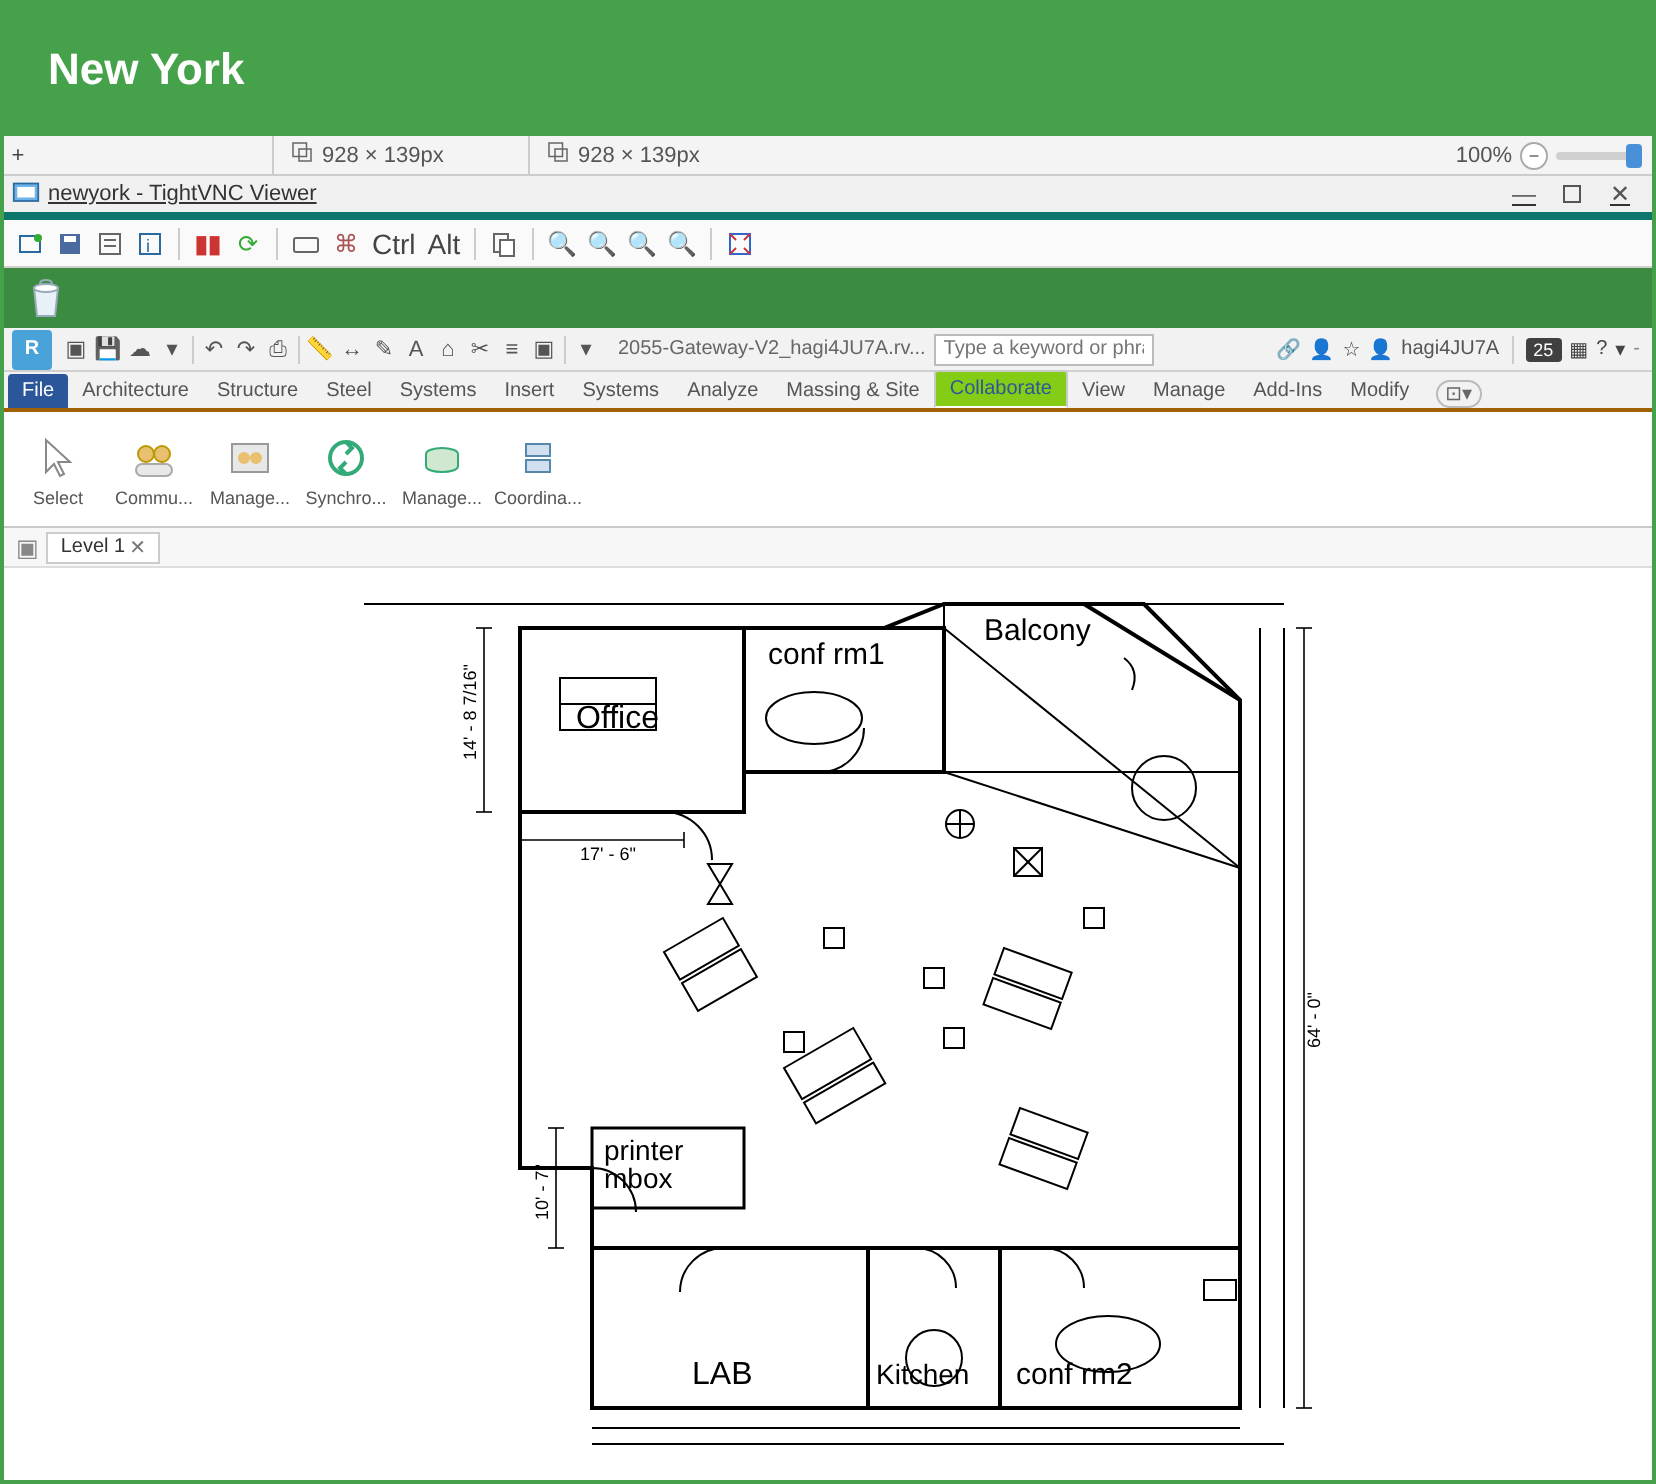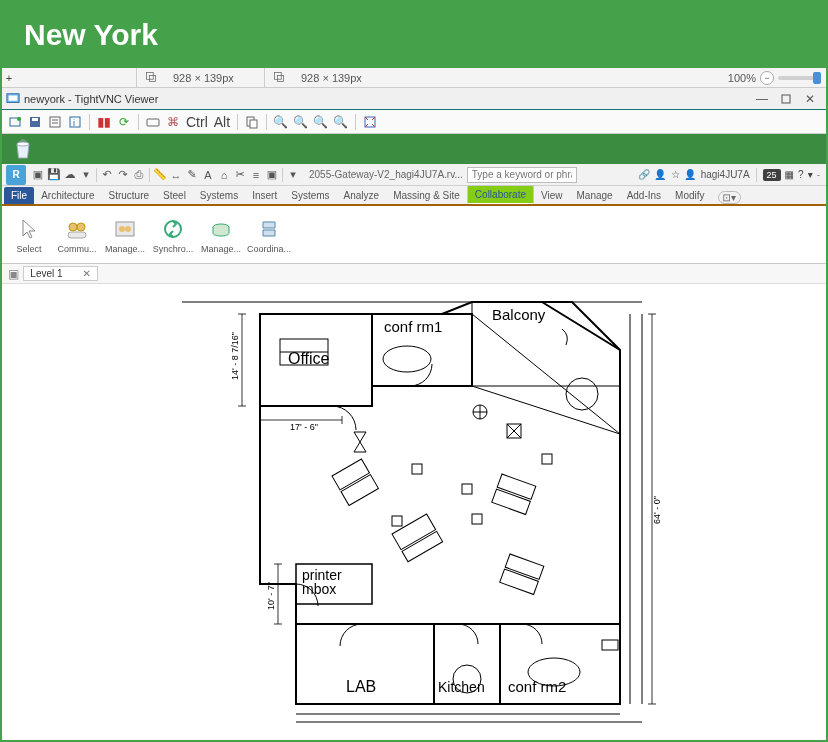--- a/index.html
+++ b/index.html
@@ -1,34 +1,34 @@
 <!DOCTYPE html>
 <html><head>
 <meta charset="utf-8">
 <style>
   * { box-sizing: border-box; }
   html, body { margin: 0; padding: 0; font-family: "Segoe UI", Tahoma, sans-serif; font-size: 12px; color: #333; }
   body { width: 828px; height: 742px; background: #fff; position: relative; border: 2px solid #46a14b; overflow: hidden; }
 
   
   .banner { height: 66px; background: linear-gradient(#46a14b, #46a14b); display: flex; align-items: center; padding-left: 22px; }
-  .banner-title { color: #fff; font-size: 30px; font-weight: 600; }
+  .banner-title { color: #fff; font-size: 22px; font-weight: 600; }
 
   
   .dimbar { height: 20px; background: #f4f4f4; border-bottom: 1px solid #ccc; display: flex; align-items: center; font-size: 11px; color: #555; }
   .dimbar .plus { width: 14px; text-align: center; color: #444; }
-  .dimbar .dim-item { width: 128px; display: flex; align-items: center; gap: 16px; padding-left: 8px; border-left: 1px solid #ccc; height: 100%; }
+  .dimbar .dim-item { width: 128px; display: flex; align-items: center; gap: 4px; padding-left: 8px; border-left: 1px solid #ccc; height: 100%; }
   .dimbar .spacer { flex: 1; }
   .zoom { display: flex; align-items: center; gap: 4px; padding-right: 8px; justify-content: flex-end; }
   .zoom-btn { width: 14px; height: 14px; border: 1px solid #aaa; border-radius: 8px; background: #fff; display: flex; align-items: center; justify-content: center; font-size: 9px; cursor: pointer; }
   .slider { width: 40px; height: 4px; background: #d0d0d0; border-radius: 2px; position: relative; }
   .slider-thumb { position: absolute; right: -3px; top: -4px; width: 8px; height: 12px; background: #4a90d9; border-radius: 2px; }
 
   
-  .vnc-title { height: 22px; background: #f0f0f0; border-bottom: 1px solid #0f766e; display: flex; align-items: center; padding: 0 4px; }
+  .vnc-title { height: 22px; background: #f0f0f0; border-bottom: 4px solid #0f766e; display: flex; align-items: center; padding: 0 4px; text-decoration: underline; }
   .vnc-title .icon-sm { width: 14px; height: 14px; margin-right: 4px; }
   .winbtn { width: 24px; height: 18px; display: flex; align-items: center; justify-content: center; color: #555; cursor: pointer; }
 
   
   .vnc-tools { height: 24px; background: #fafafa; border-bottom: 1px solid #d0d0d0; display: flex; align-items: center; gap: 2px; padding: 0 4px; }
   .tbtn { width: 18px; height: 18px; display: flex; align-items: center; justify-content: center; cursor: pointer; border-radius: 2px; font-size: 12px; color:#333; }
   .tsep { width: 1px; height: 16px; background: #ccc; margin: 0 3px; }
   .ctrlalt { font-size: 14px; color: #444; padding: 0 2px; }
 
   
@@ -53,21 +53,21 @@
   .rtab.file { background:#2b579a; color:#fff; border-radius:2px 2px 0 0; }
   .gd-toggle { margin-left:6px; font-size:10px; color:#666; border:1px solid #bbb; border-radius:8px; padding:0 4px;}
 
   
   .ribbon-panel { height: 58px; background:#fff; border-bottom:1px solid #c9c9c9; display:flex; align-items:stretch; padding:2px 4px; gap:2px;}
   .panel-btn { width:46px; display:flex; flex-direction:column; align-items:center; justify-content:center; gap:2px; font-size:9px; color:#555; cursor:pointer; border-radius:2px; }
   .panel-btn .pic { width:26px; height:26px; display:flex; align-items:center; justify-content:center; }
 
   
   .doc-tab-bar { height:20px; background:#f7f7f7; border-bottom:1px solid #ddd; display:flex; align-items:center; padding-left:6px;}
-  .doc-tab { background:#fff; border:1px solid #ccc; padding:1px 6px; font-size:10px; display:flex; align-items:center; gap:20px;}
+  .doc-tab { background:#fff; border:1px solid #ccc; padding:1px 6px; font-size:10px; display:flex; align-items:center; gap:2px;}
   .doc-tab .x { font-size:10px; color:#777; cursor:pointer;}
 
   
   .canvas { flex:1; background:#fff; position:relative; }
 
   .icon-sm svg, .tbtn svg, .qat-btn svg, .panel-btn svg { display:block; }
 
 </style>
 </head>
 <body>

